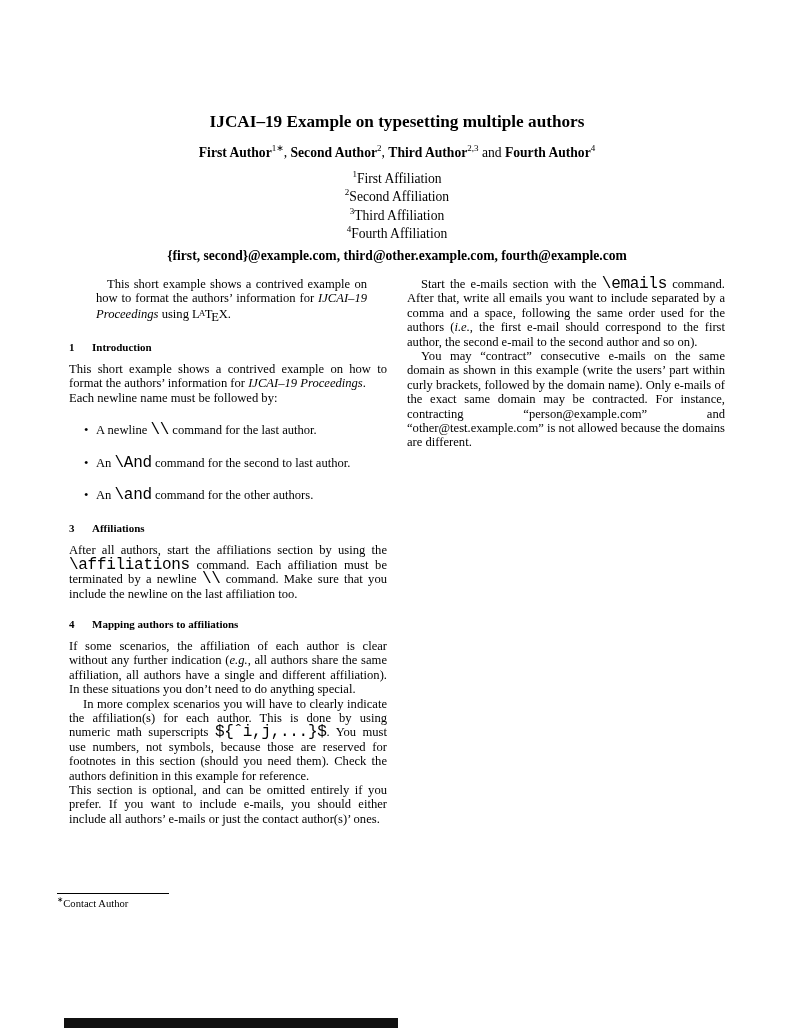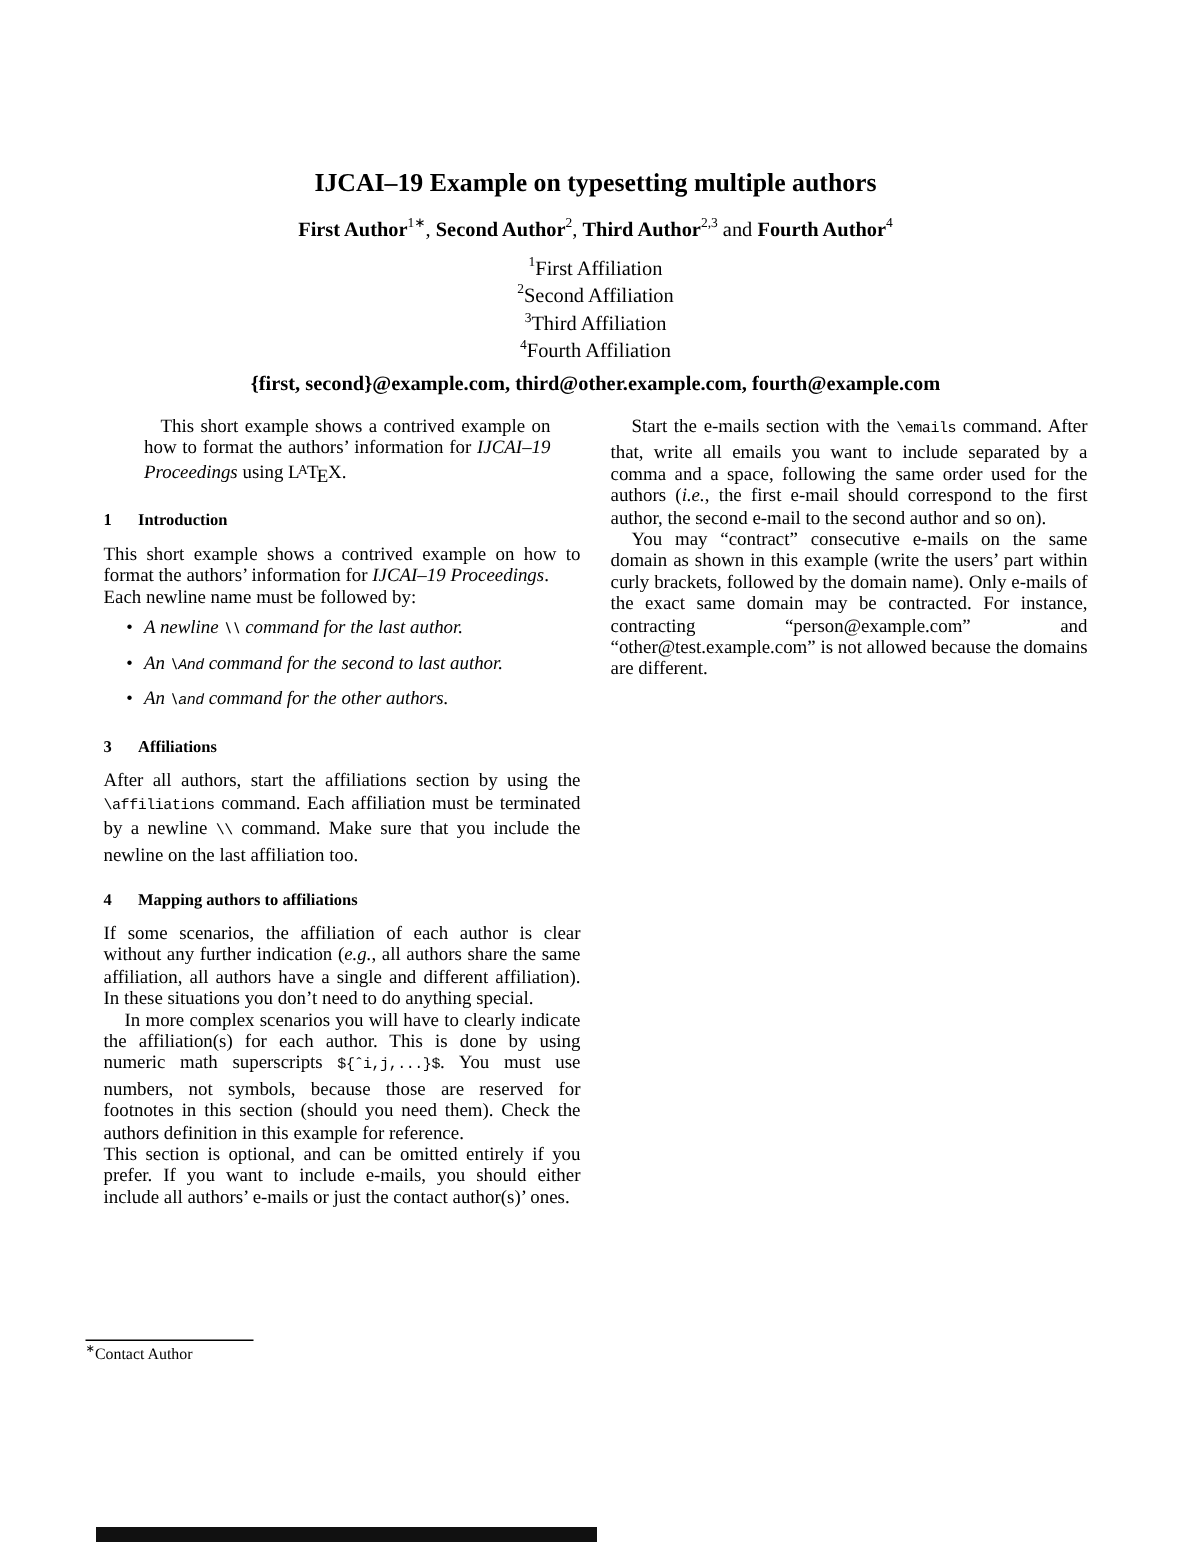--- a/index.html
+++ b/index.html
@@ -52,26 +52,26 @@
       margin-bottom: 7px;
       text-align: left;
       line-height: 16px;
     }
     .sec-num { display: inline-block; min-width: 23px; }
 
     p.para { margin: 0; }
     p.indent { text-indent: 14px; }
 
     ul.bullets { list-style: none; margin: 6px 0; padding-left: 27px; }
-    ul.bullets li { position: relative; margin: 6px 0; font-style: italic; }
+    ul.bullets li { position: relative; margin: 18px 0; }
     ul.bullets li::before { content: "\2022"; position: absolute; left: -12px; }
 
     
     .fmt-i { font-style: italic; }
-    .fmt-c { font-family: "Liberation Mono", monospace; font-size: 10px; letter-spacing: -0.3px; }
+    .fmt-c { font-family: "Liberation Mono", monospace; font-size: 16px; letter-spacing: -0.3px; }
     .fmt-lA { font-size: 0.72em; vertical-align: 0.27em; margin-left: -0.12em; margin-right: -0.07em; }
     .fmt-lE { vertical-align: -0.18em; margin-left: -0.09em; margin-right: -0.02em; }
 
     
     .footnote { position: absolute; left: 57px; top: 893px; width: 318px; font-size: 10.6px; font-family: Liberation Serif, serif; }
     .footnote-rule { width: 112px; border-top: 0.8px solid #000; margin-bottom: 4px; }
     .fn-sup { font-size: 7.5px; vertical-align: super; line-height: 0; }
 
     
     .bottom-bar { position: absolute; left: 64px; top: 1018px; width: 334px; height: 10px; background: #111111; }

